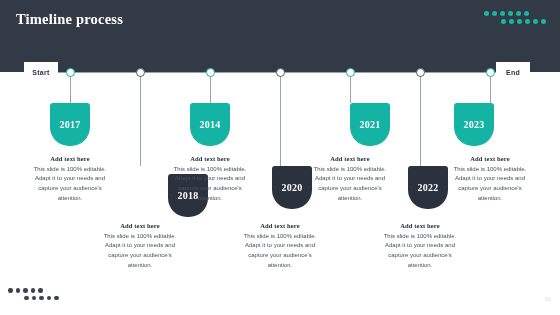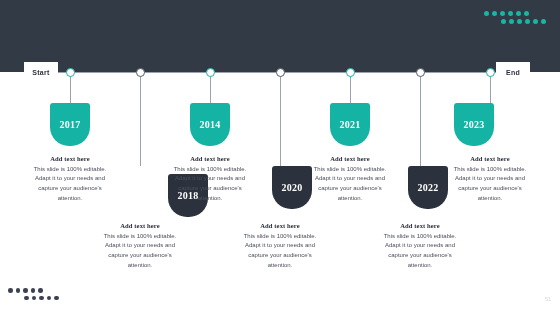--- a/index.html
+++ b/index.html
@@ -166,20 +166,21 @@
     font-size: 5.5px;
     color: #d6d8dc;
   }
 </style>
 </head>
 <body>
 
 <div class="slide">
 
   <div class="header-band"></div>
+  <div class="slide-title">Timeline process</div>
 
   <div class="dots-header" id="hdots">
       <div class="dot" style="left: 0px; top: 0px; background: rgb(25, 181, 165);"></div>
       <div class="dot" style="left: 8px; top: 0px; background: rgb(25, 181, 165);"></div>
       <div class="dot" style="left: 16px; top: 0px; background: rgb(25, 181, 165);"></div>
       <div class="dot" style="left: 24px; top: 0px; background: rgb(25, 181, 165);"></div>
       <div class="dot" style="left: 32px; top: 0px; background: rgb(25, 181, 165);"></div>
       <div class="dot" style="left: 40px; top: 0px; background: rgb(25, 181, 165);"></div>
       <div class="dot" style="left: 17px; top: 8px; background: rgb(25, 181, 165);"></div>
       <div class="dot" style="left: 25px; top: 8px; background: rgb(25, 181, 165);"></div>
@@ -225,21 +226,21 @@
       <div class="node down" style="left: 280px;"></div>
       <div class="shield dark" style="left: 292px; top: 166px;">
         <span class="year">2020</span>
       </div>
       <div class="tblock" style="left: 280px; top: 222px;">
         <div class="t-head">Add text here</div>
         <div class="t-body">This slide is 100% editable. Adapt it to your needs and capture your audience's attention.</div>
       </div>
       <div class="stem" style="left: 350px; top: 76px; height: 27px;"></div>
       <div class="node up" style="left: 350px;"></div>
-      <div class="shield teal" style="left: 350px; top: 103px;">
+      <div class="shield teal" style="left: 370px; top: 103px;">
         <span class="year">2021</span>
       </div>
       <div class="tblock" style="left: 350px; top: 155px;">
         <div class="t-head">Add text here</div>
         <div class="t-body">This slide is 100% editable. Adapt it to your needs and capture your audience's attention.</div>
       </div>
       <div class="stem" style="left: 420px; top: 76px; height: 90px;"></div>
       <div class="node down" style="left: 420px;"></div>
       <div class="shield dark" style="left: 428px; top: 166px;">
         <span class="year">2022</span>

